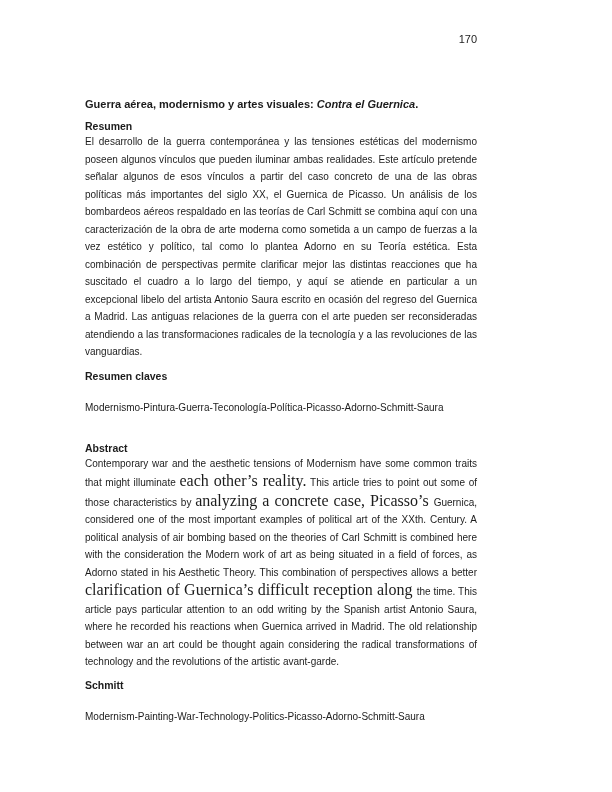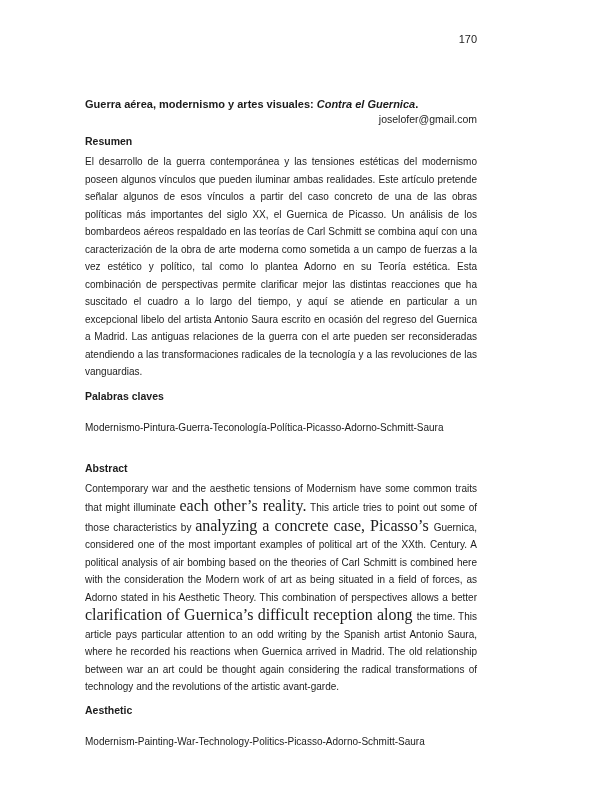--- a/index.html
+++ b/index.html
@@ -50,21 +50,20 @@
   .section-heading {
     font-size: 10.5px;
     line-height: 14px;
     font-weight: bold;
   }
   .resumen-heading   { margin-top: 7px; }
   .palabras-heading  { margin-top: 8px; }
   .abstract-heading  { margin-top: 26px; }
   .keywords-heading  { margin-top: 7px; }
   .body-para {
-    margin-top: 5px;
     font-size: 10px;
     line-height: 17.5px;
     text-align: justify;
     text-justify: inter-word;
   }
   .body-para .serif {
     font-family: "Liberation Serif", serif;
     font-size: 16px;
   }
   .kw-line {
@@ -76,31 +75,30 @@
 </head>
 <body style="--page-bg: #ffffff; --text-color: #1c1c1c;">
 
 <div class="page">
 
   <div class="page-number">170</div>
 
   <div class="article-title"><span>Guerra aérea, modernismo y artes visuales: </span><span class="work">Contra el Guernica</span><span>.</span></div>
 
 
-  <div class="email">joselofer@gmail.com</div>
 
   <div class="section-heading resumen-heading">Resumen</div>
 
   <div class="body-para">El desarrollo de la guerra contemporánea y las tensiones estéticas del modernismo poseen algunos vínculos que pueden iluminar ambas realidades. Este artículo pretende señalar algunos de esos vínculos a partir del caso concreto de una de las obras políticas más importantes del siglo XX, el Guernica de Picasso. Un análisis de los bombardeos aéreos respaldado en las teorías de Carl Schmitt se combina aquí con una caracterización de la obra de arte moderna como sometida a un campo de fuerzas a la vez estético y político, tal como lo plantea Adorno en su Teoría estética. Esta combinación de perspectivas permite clarificar mejor las distintas reacciones que ha suscitado el cuadro a lo largo del tiempo, y aquí se atiende en particular a un excepcional libelo del artista Antonio Saura escrito en ocasión del regreso del Guernica a Madrid. Las antiguas relaciones de la guerra con el arte pueden ser reconsideradas atendiendo a las transformaciones radicales de la tecnología y a las revoluciones de las vanguardias.</div>
 
-  <div class="section-heading palabras-heading">Palabras claves</div>
+  <div class="section-heading palabras-heading">Resumen claves</div>
 
   <div class="kw-line">Modernismo-Pintura-Guerra-Teconología-Política-Picasso-Adorno-Schmitt-Saura</div>
 
   <div class="section-heading abstract-heading">Abstract</div>
 
   <div class="body-para"><span>Contemporary war and the aesthetic tensions of Modernism have some common traits that might illuminate </span><span class="serif">each other’s reality.</span><span> This article tries to point out some of those characteristics by </span><span class="serif">analyzing a concrete case, Picasso’s </span><span>Guernica, considered one of the most important examples of political art of the XXth. Century. A political analysis of air bombing based on the theories of Carl Schmitt is combined here with the consideration the Modern work of art as being situated in a field of forces, as Adorno stated in his Aesthetic Theory. This combination of perspectives allows a better </span><span class="serif">clarification of Guernica’s difficult reception along </span><span>the time. This article pays particular attention to an odd writing by the Spanish artist Antonio Saura, where he recorded his reactions when Guernica arrived in Madrid. The old relationship between war an art could be thought again considering the radical transformations of technology and the revolutions of the artistic avant-garde.</span></div>
 
-  <div class="section-heading keywords-heading">Aesthetic</div>
+  <div class="section-heading keywords-heading">Schmitt</div>
 
   <div class="kw-line">Modernism-Painting-War-Technology-Politics-Picasso-Adorno-Schmitt-Saura</div>
 
 </div>
 
 </body></html>

